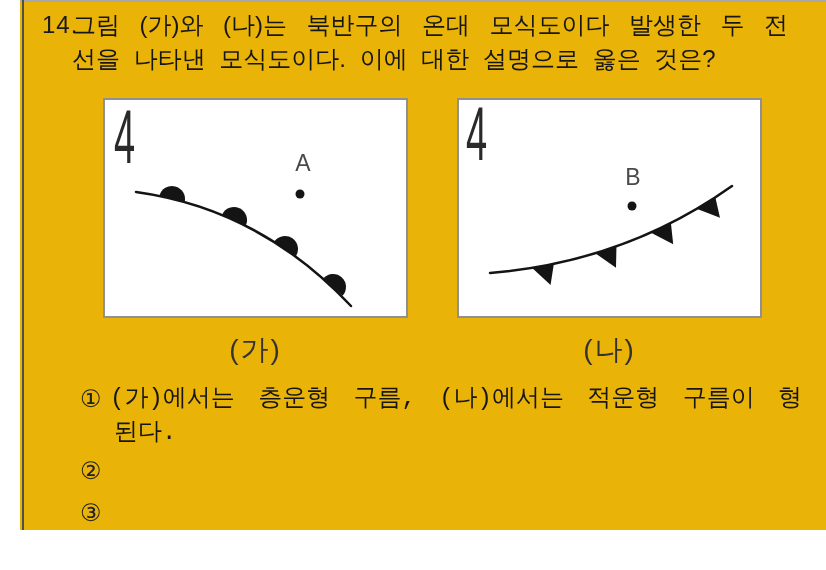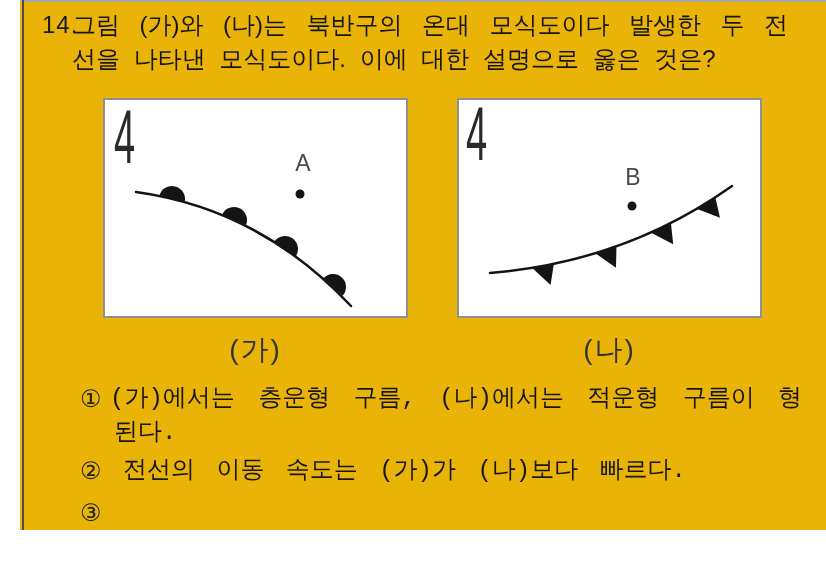--- a/index.html
+++ b/index.html
@@ -88,18 +88,17 @@
       <circle cx="173" cy="106" r="4.5" fill="#141414"></circle>
     </svg>
   </div>
   <div class="fig-caption right">(나)</div>
 
   <span class="choice-marker m1">①</span>
   <div class="choice-line c1-l1">(가)에서는 층운형 구름, (나)에서는 적운형 구름이 형성</div>
   <div class="choice-line c1-l2">된다.</div>
 
   <span class="choice-marker m2">②</span>
-  <div class="choice-line c2-l1">전선의 이동 속도는 (가)가 (나)보다 빠르다.</div>
 
   <span class="choice-marker m3">③</span>
 
   <span class="choice-marker m4">④</span>
 </div>
 
 </body></html>

